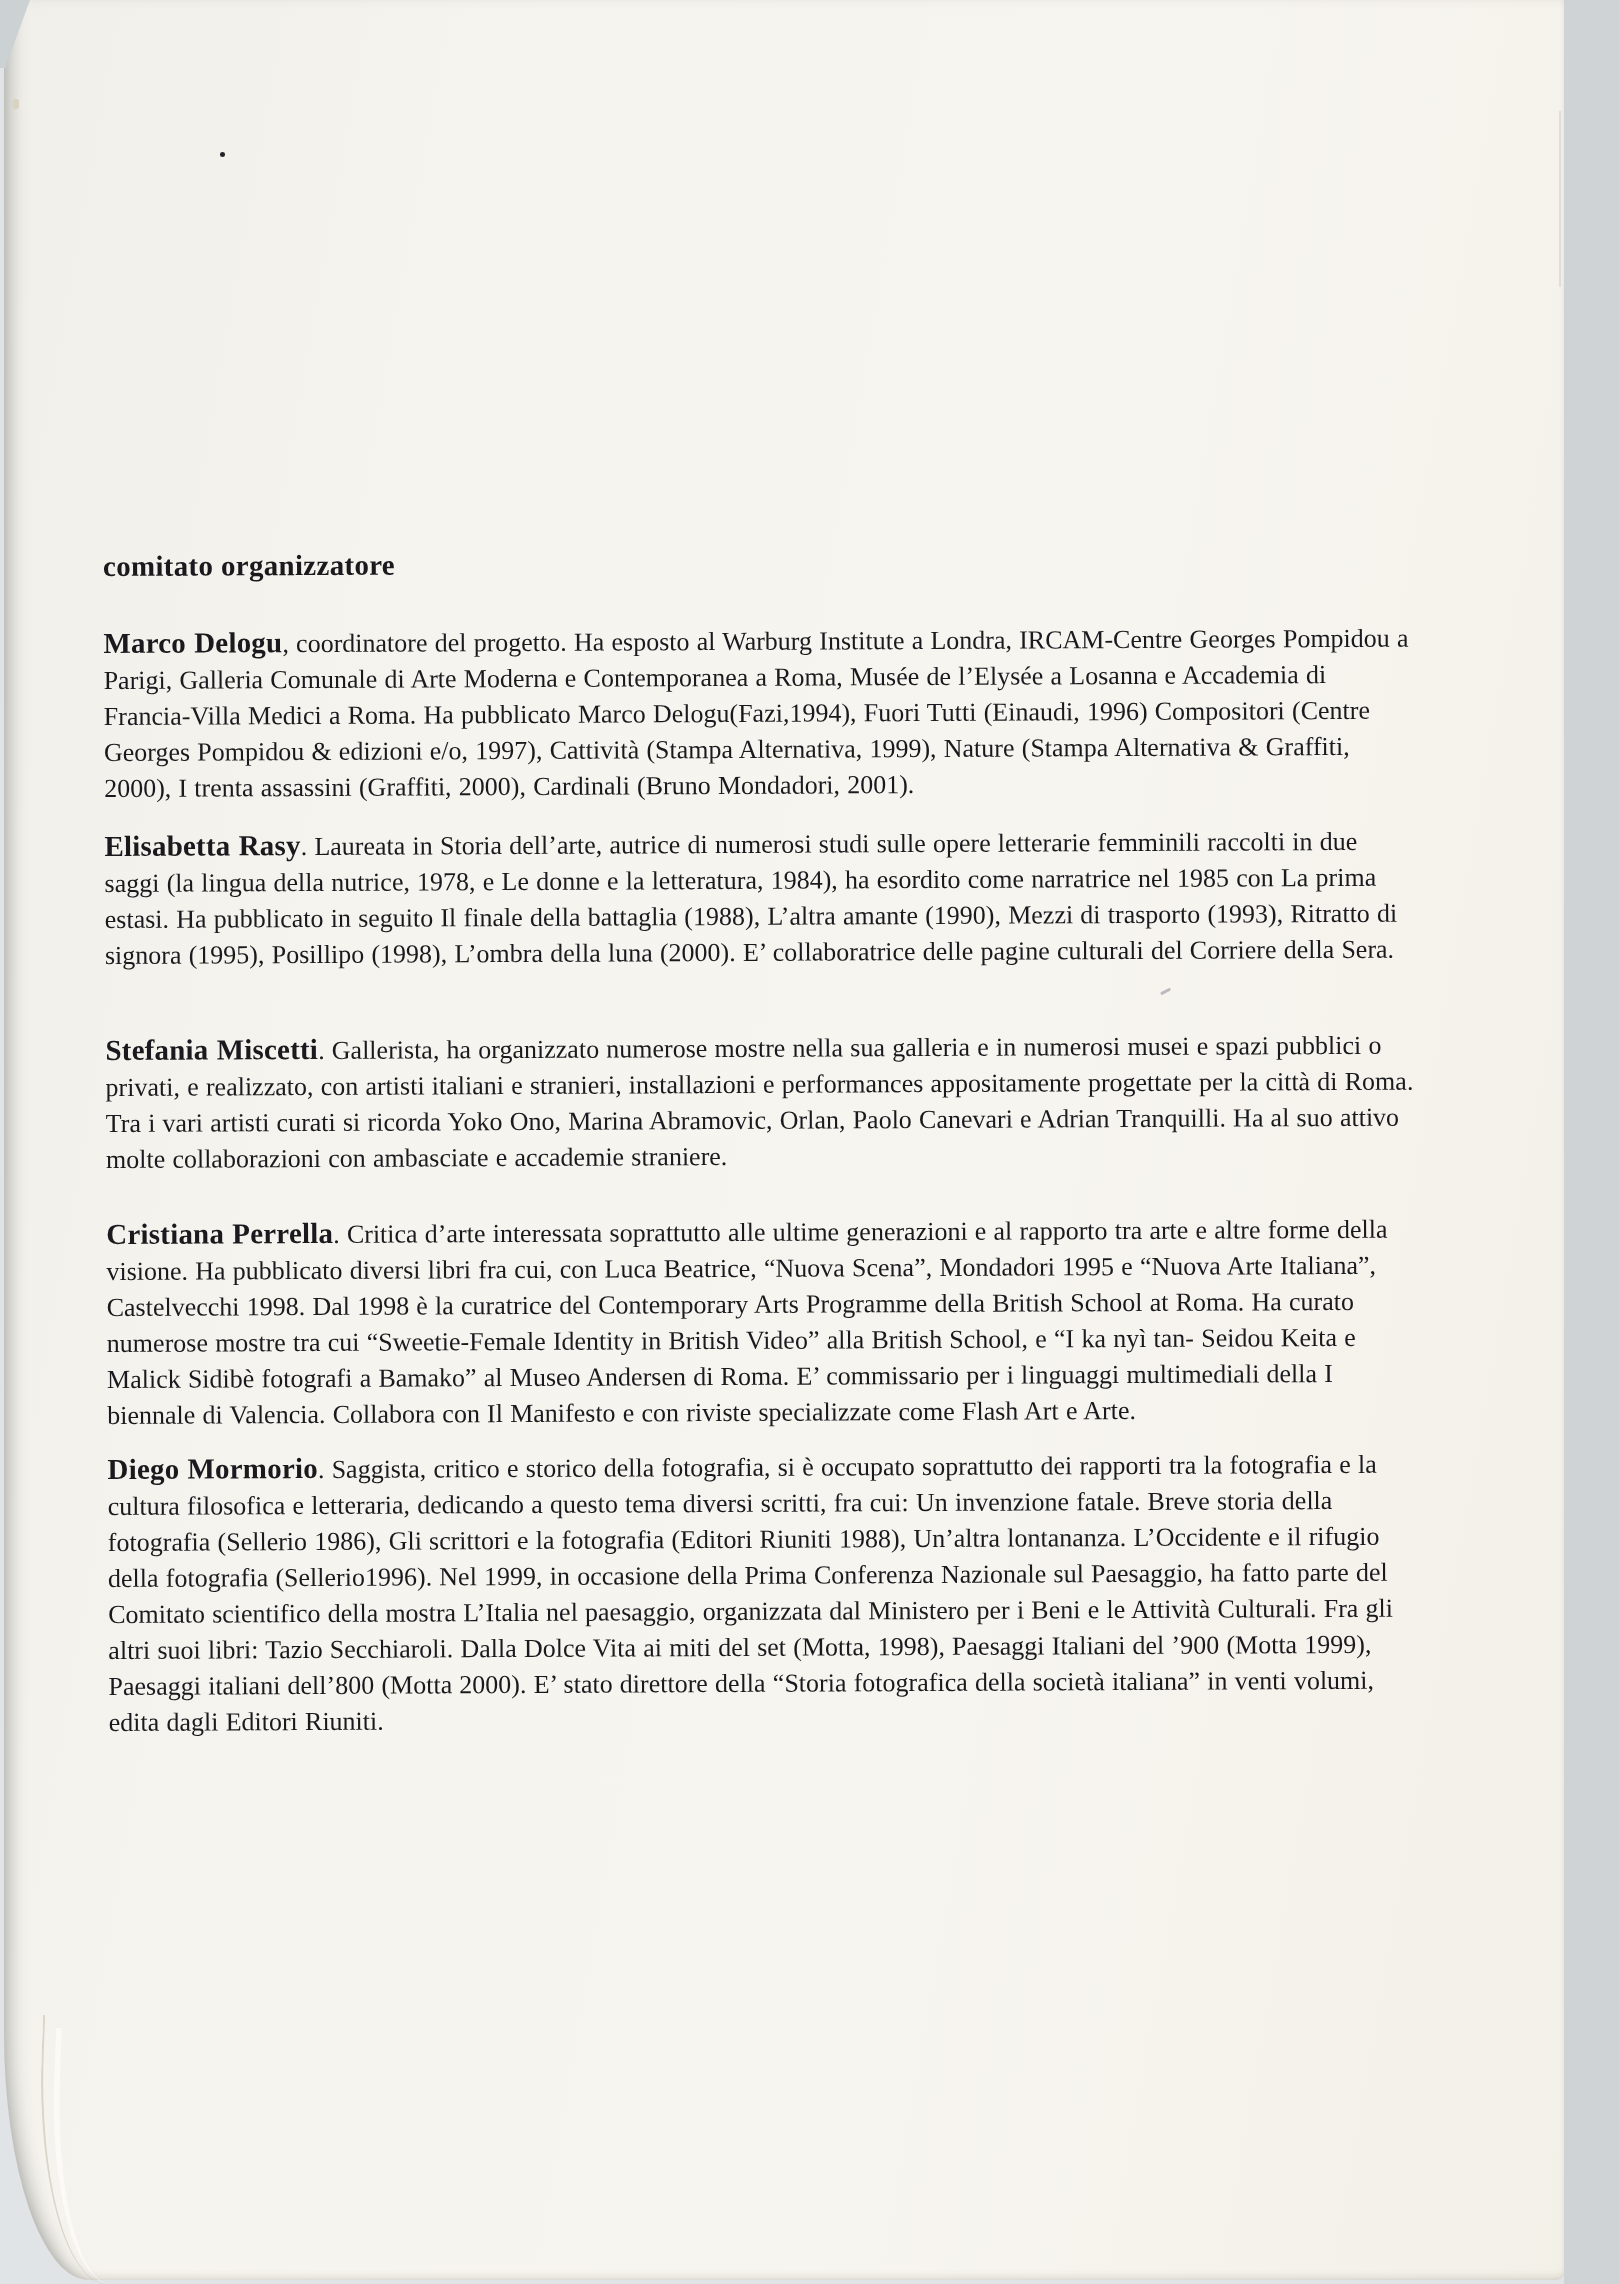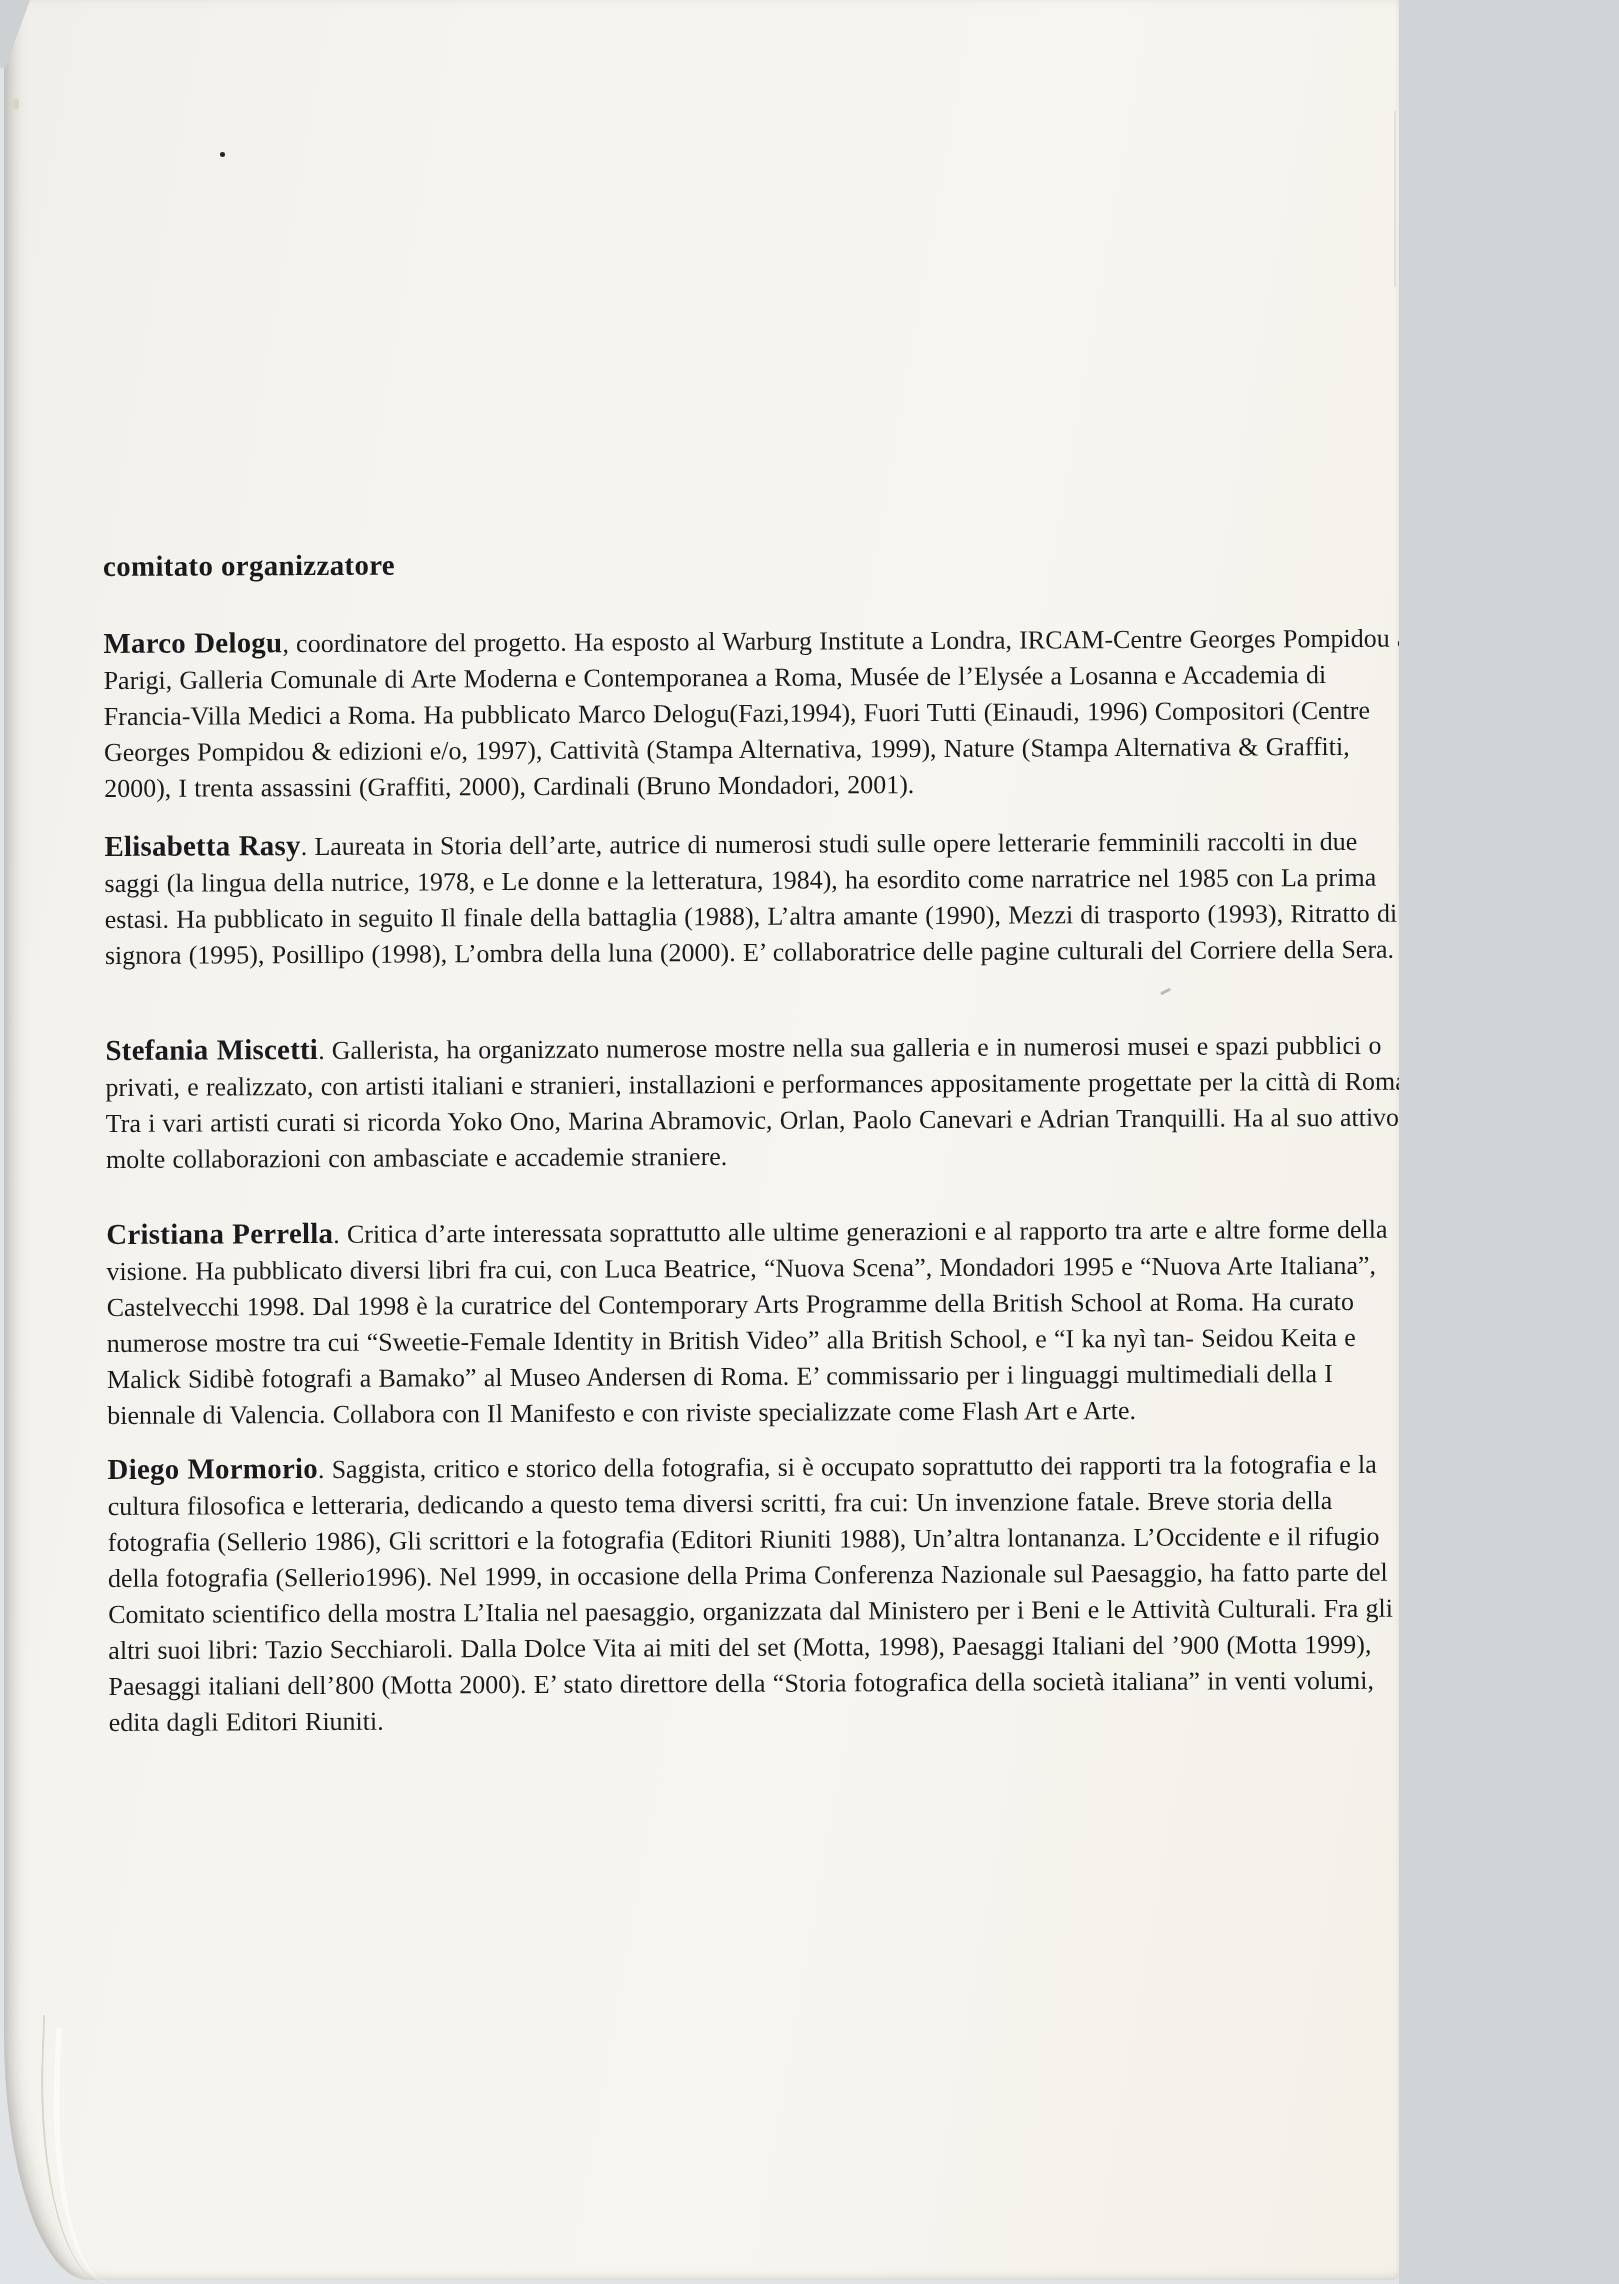--- a/index.html
+++ b/index.html
@@ -1,17 +1,17 @@
 <!DOCTYPE html>
 <html style="font-size:10.4px"><head>
 <meta charset="utf-8">
 <style>
   html,body { margin:0; padding:0; background:#cfd3d5; }
   .scan {
-    position:relative; width:1399px; height:2284px; overflow:hidden;
+    position:relative; width:1564px; height:2284px; overflow:hidden;
     background:#e0e4e6;
     font-family:"Liberation Serif","DejaVu Serif",serif;
   }
   .paper {
     position:absolute; top:0; left:3.9px; right:0; bottom:3.9px;
     background:linear-gradient(100deg,#f1efe9 0%,#f6f4ee 28%,#f7f5f0 62%,#f3f0e8 100%);
     border-bottom-left-radius:85px 247px;
     border-bottom-right-radius:9px 6.5px;
     box-shadow:
       inset 15.6px 0 18px -10.4px rgba(55,58,62,0.34),

